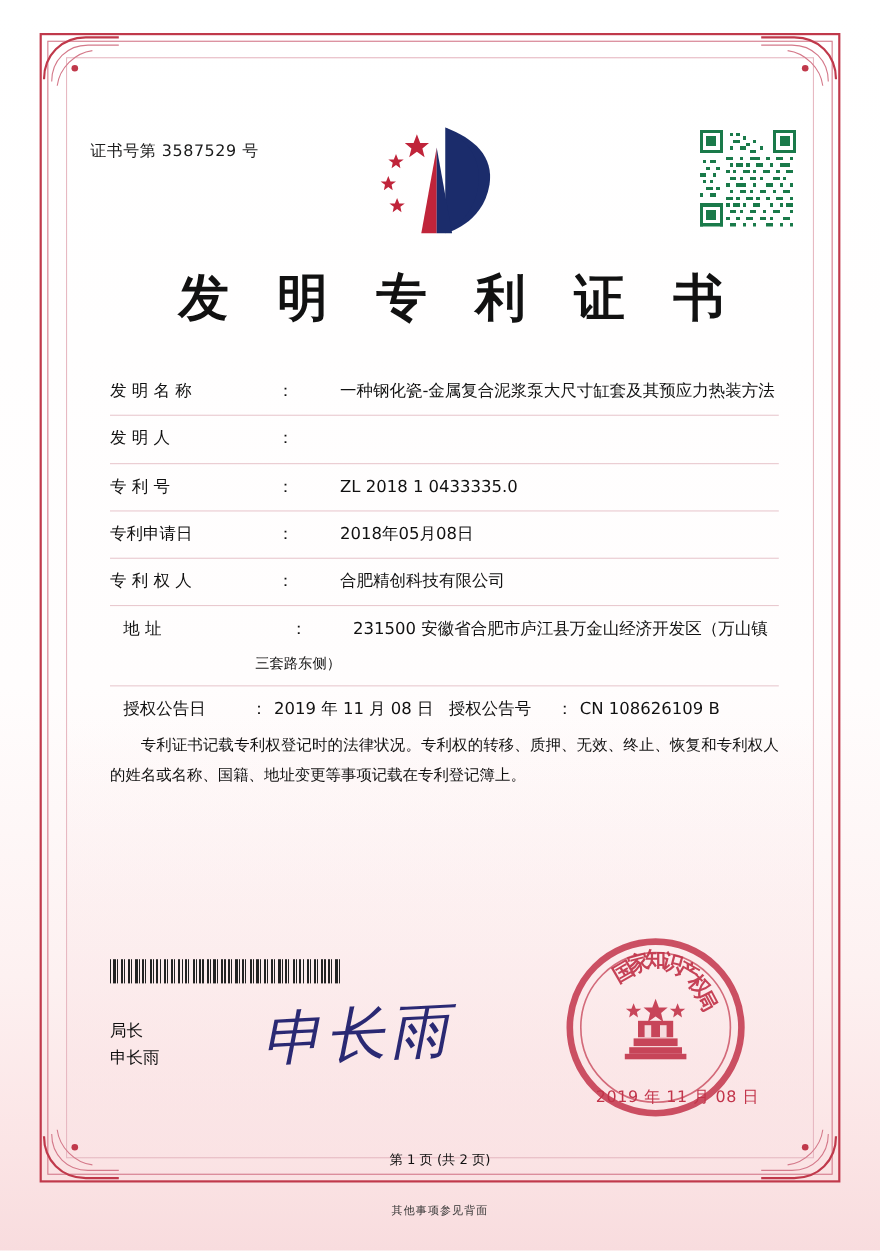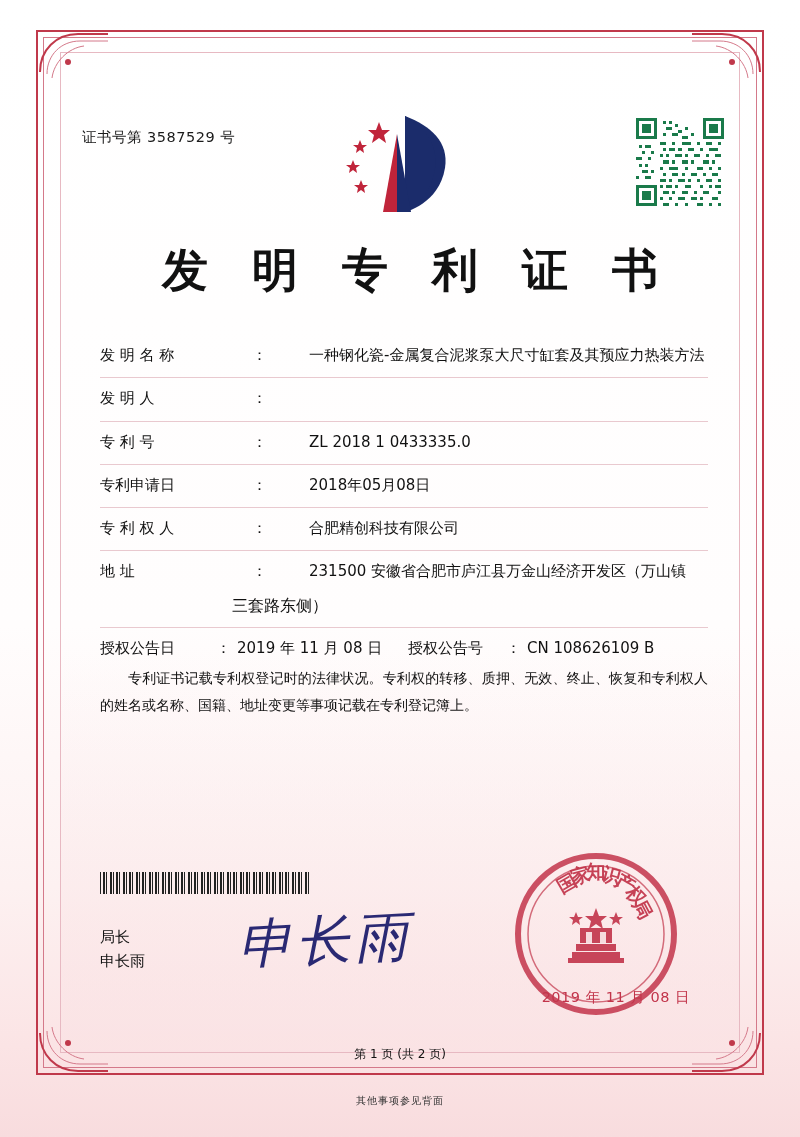--- a/index.html
+++ b/index.html
@@ -118,21 +118,21 @@
   .row {
     display: flex;
     align-items: flex-start;
     font-size: 15px;
     line-height: 1.55;
     padding: 9px 0 10px 0;
     border-bottom: 1px solid #e9c9cf;
     font-family: "DejaVu Sans", sans-serif;
     gap: 36px;
   }
-  .row.no-line { border-bottom: none; }
+  .row.no-line { border-bottom: none; margin-left: 12px; }
   .label {
     flex: 0 0 116px;
     display: flex;
     justify-content: space-between;
     letter-spacing: 0;
     color: #111;
     white-space: nowrap;
   }
   .colon {
     flex: 0 0 10px;
@@ -145,21 +145,21 @@
     word-break: break-all;
   }
   .row-split { display: flex; width: 100%; }
   .row-split .half { display: flex; flex: 1 1 auto; justify-content: center; }
   .row-split .half.right { flex: 0 0 300px; }
   .half .label { flex: 0 0 116px; }
   .half.right .label { flex: 0 0 98px; }
 
   .addr-second {
     display: flex;
-    font-size: 16px;
+    font-size: 13px;
     line-height: 1.55;
     padding: 0 0 9px 0;
     border-bottom: 1px solid #e9c9cf;
     font-family: "DejaVu Sans", sans-serif;
   }
   .addr-second .label { flex: 0 0 116px; }
   .addr-second .colon { flex: 0 0 10px; }
 
   
   .paras {

